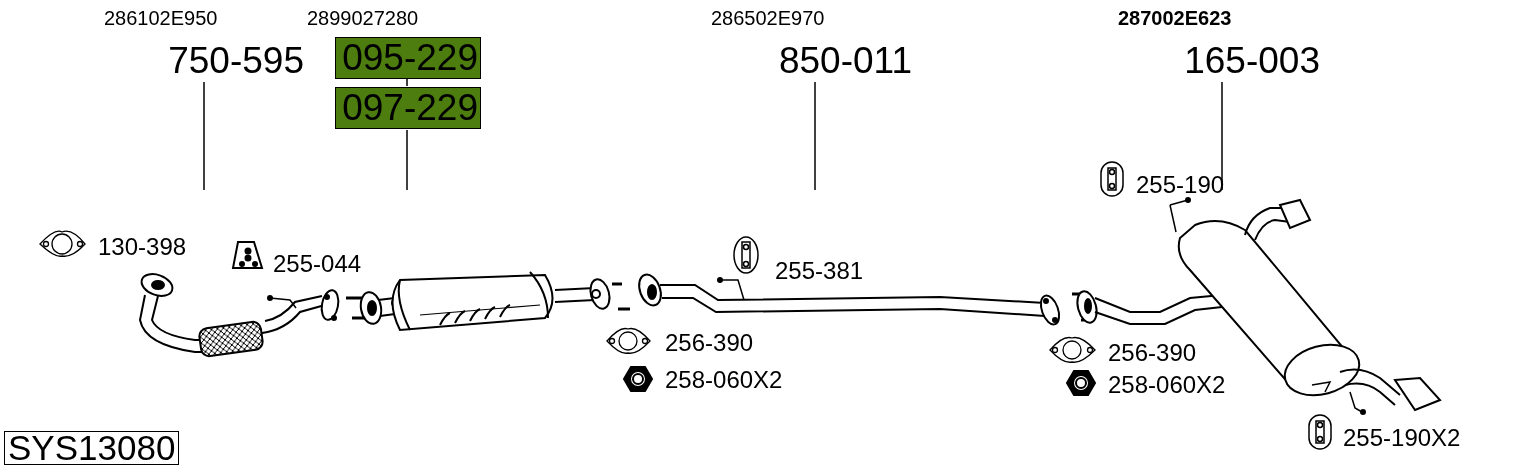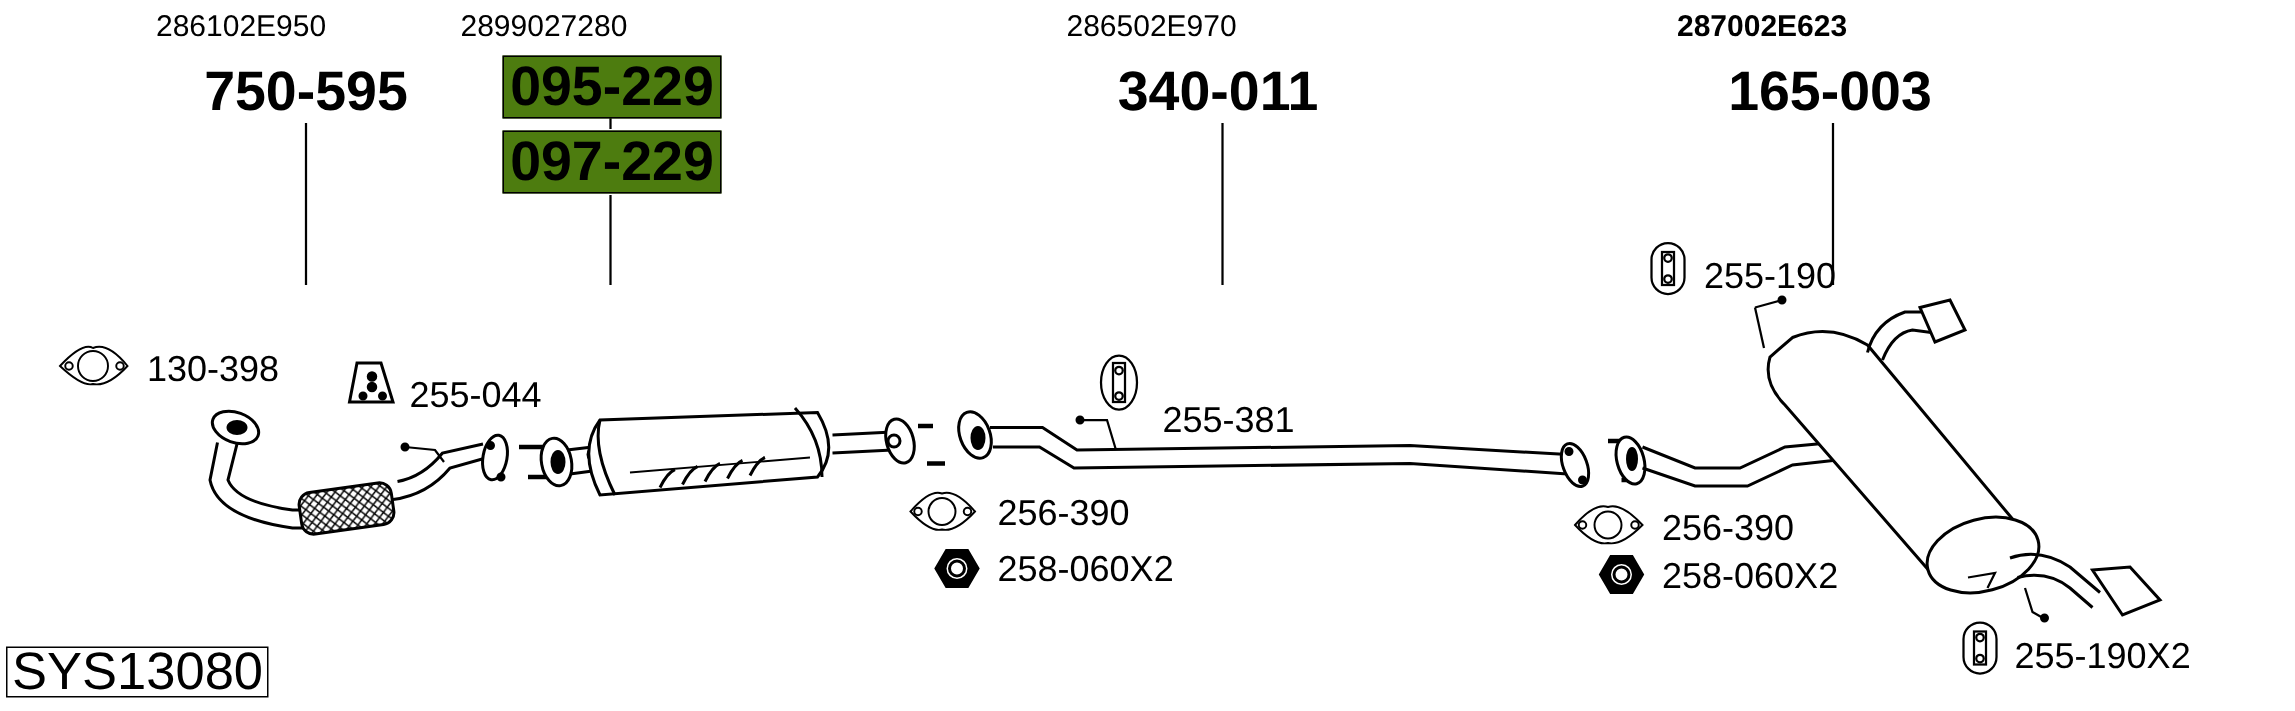--- a/index.html
+++ b/index.html
@@ -1,19 +1,19 @@
 <!DOCTYPE html>
 <html><head>
 <meta charset="utf-8">
 <style>
   html, body { margin: 0; padding: 0; background: #ffffff; }
   body { width: 1530px; height: 474px; position: relative; overflow: hidden; font-family: "Liberation Sans", sans-serif; color: #000; }
   .abs { position: absolute; }
   .oem { font-size: 20px; line-height: 18px; text-align: left; width: 200px; }
-  .big { font-size: 37px; line-height: 40px; text-align: center; font-weight: bold; }
+  .big { font-size: 37px; line-height: 40px; text-align: right; }
   .boxed { border: 1.5px solid #000; padding: 0 2px; background: #4d7c0f; }
   .small { font-size: 24px; line-height: 22px; white-space: nowrap; }
   .sys { font-size: 35px; line-height: 32px; border: 1.5px solid #000; padding: 0 3px; }
   svg.diagram { position: absolute; left: 0; top: 0; }
   .part { cursor: pointer; }
 </style>
 </head>
 <body>
 
 <svg class="diagram" width="1530" height="474" viewBox="0 0 1530 474" xmlns="http://www.w3.org/2000/svg">
@@ -164,28 +164,28 @@
 </svg>
 
 <div class="abs oem" style="left:104px; top:9px;">286102E950</div>
 <div class="abs big" style="left:104px; top:41px; width:200px;">750-595</div>
 
 <div class="abs oem" style="left:307px; top:9px;">2899027280</div>
 <div class="abs big boxed" style="left:335px; top:37px; width:140px;">095-229</div>
 <div class="abs big boxed" style="left:335px; top:87px; width:140px;">097-229</div>
 
 <div class="abs oem" style="left:711px; top:9px;">286502E970</div>
-<div class="abs big" style="left:712px; top:41px; width:200px;">340-011</div>
+<div class="abs big" style="left:712px; top:41px; width:200px;">850-011</div>
 
 <div class="abs oem" style="left:1118px; top:9px;font-weight:bold;">287002E623</div>
 <div class="abs big" style="left:1120px; top:41px; width:200px;">165-003</div>
 
 <div class="abs small" style="left:98px; top:236px;">130-398</div>
 <div class="abs small" style="left:273px; top:253px;">255-044</div>
 <div class="abs small" style="left:665px; top:332px;">256-390</div>
 <div class="abs small" style="left:665px; top:369px;">258-060X2</div>
-<div class="abs small" style="left:775px; top:270px;">255-381</div>
+<div class="abs small" style="left:775px; top:260px;">255-381</div>
 <div class="abs small" style="left:1108px; top:342px;">256-390</div>
 <div class="abs small" style="left:1108px; top:374px;">258-060X2</div>
 <div class="abs small" style="left:1136px; top:174px;">255-190</div>
 <div class="abs small" style="left:1343px; top:427px;">255-190X2</div>
 
 <div class="abs sys" style="left:4px; top:431px;">SYS13080</div>
 
 </body></html>

